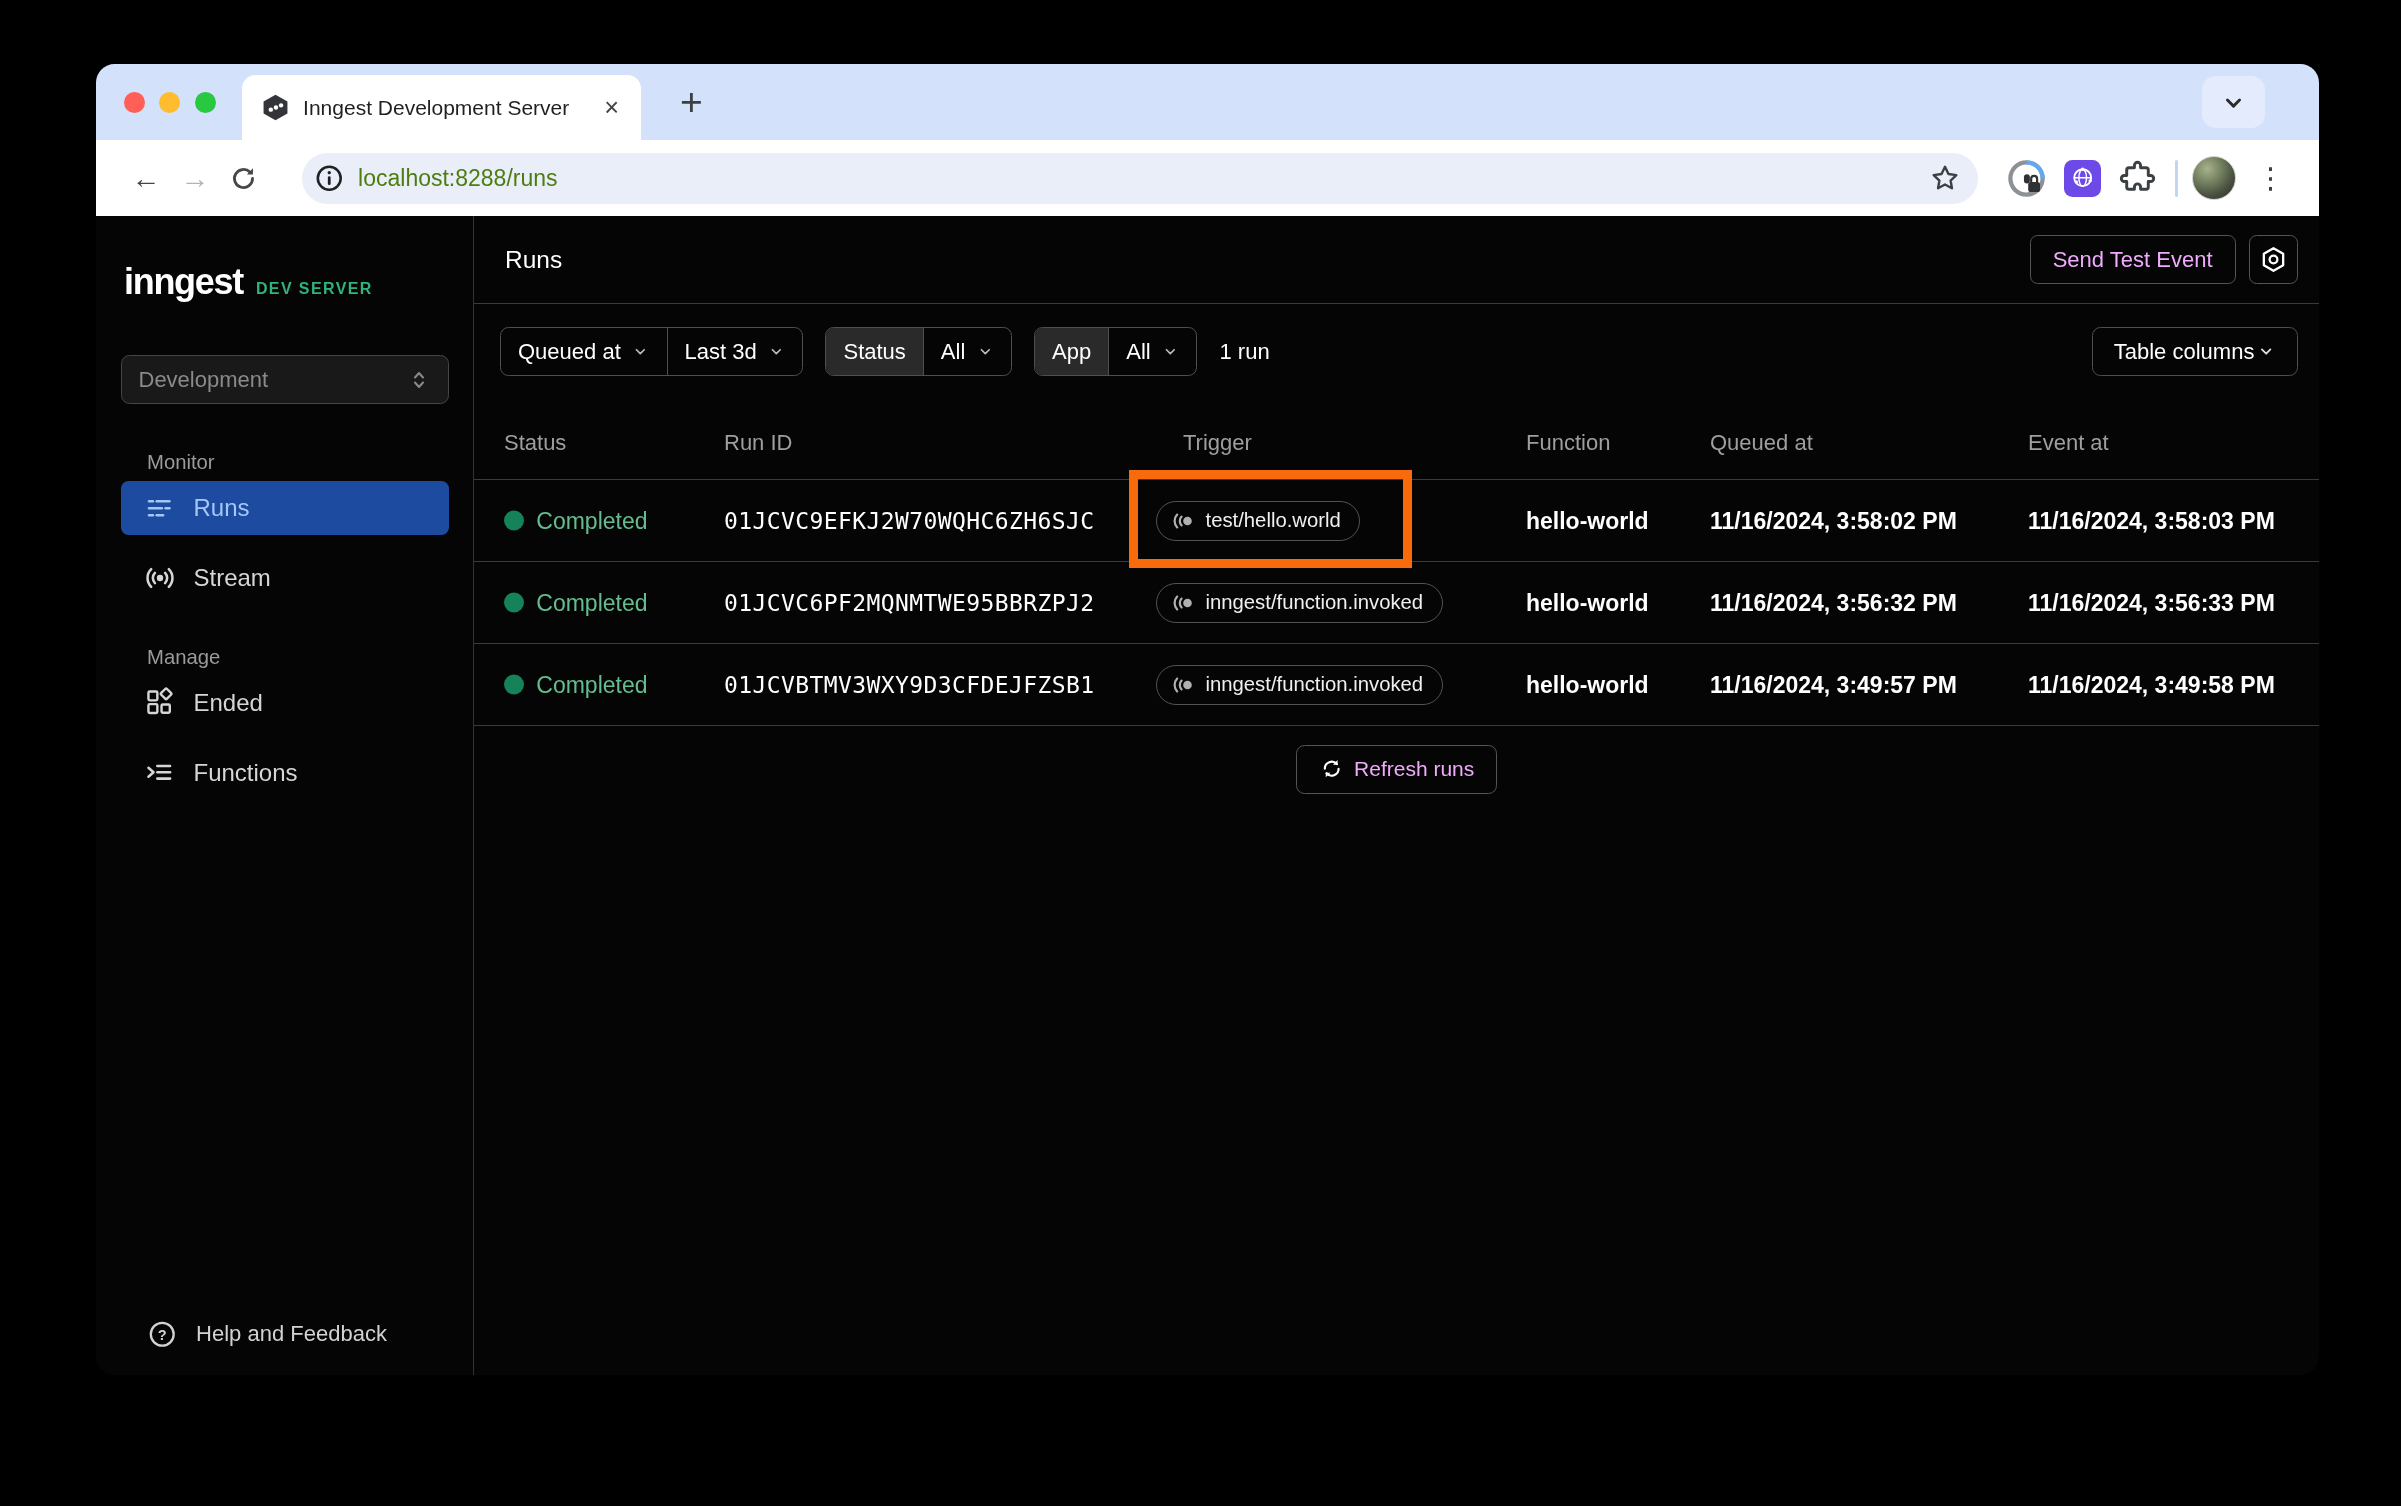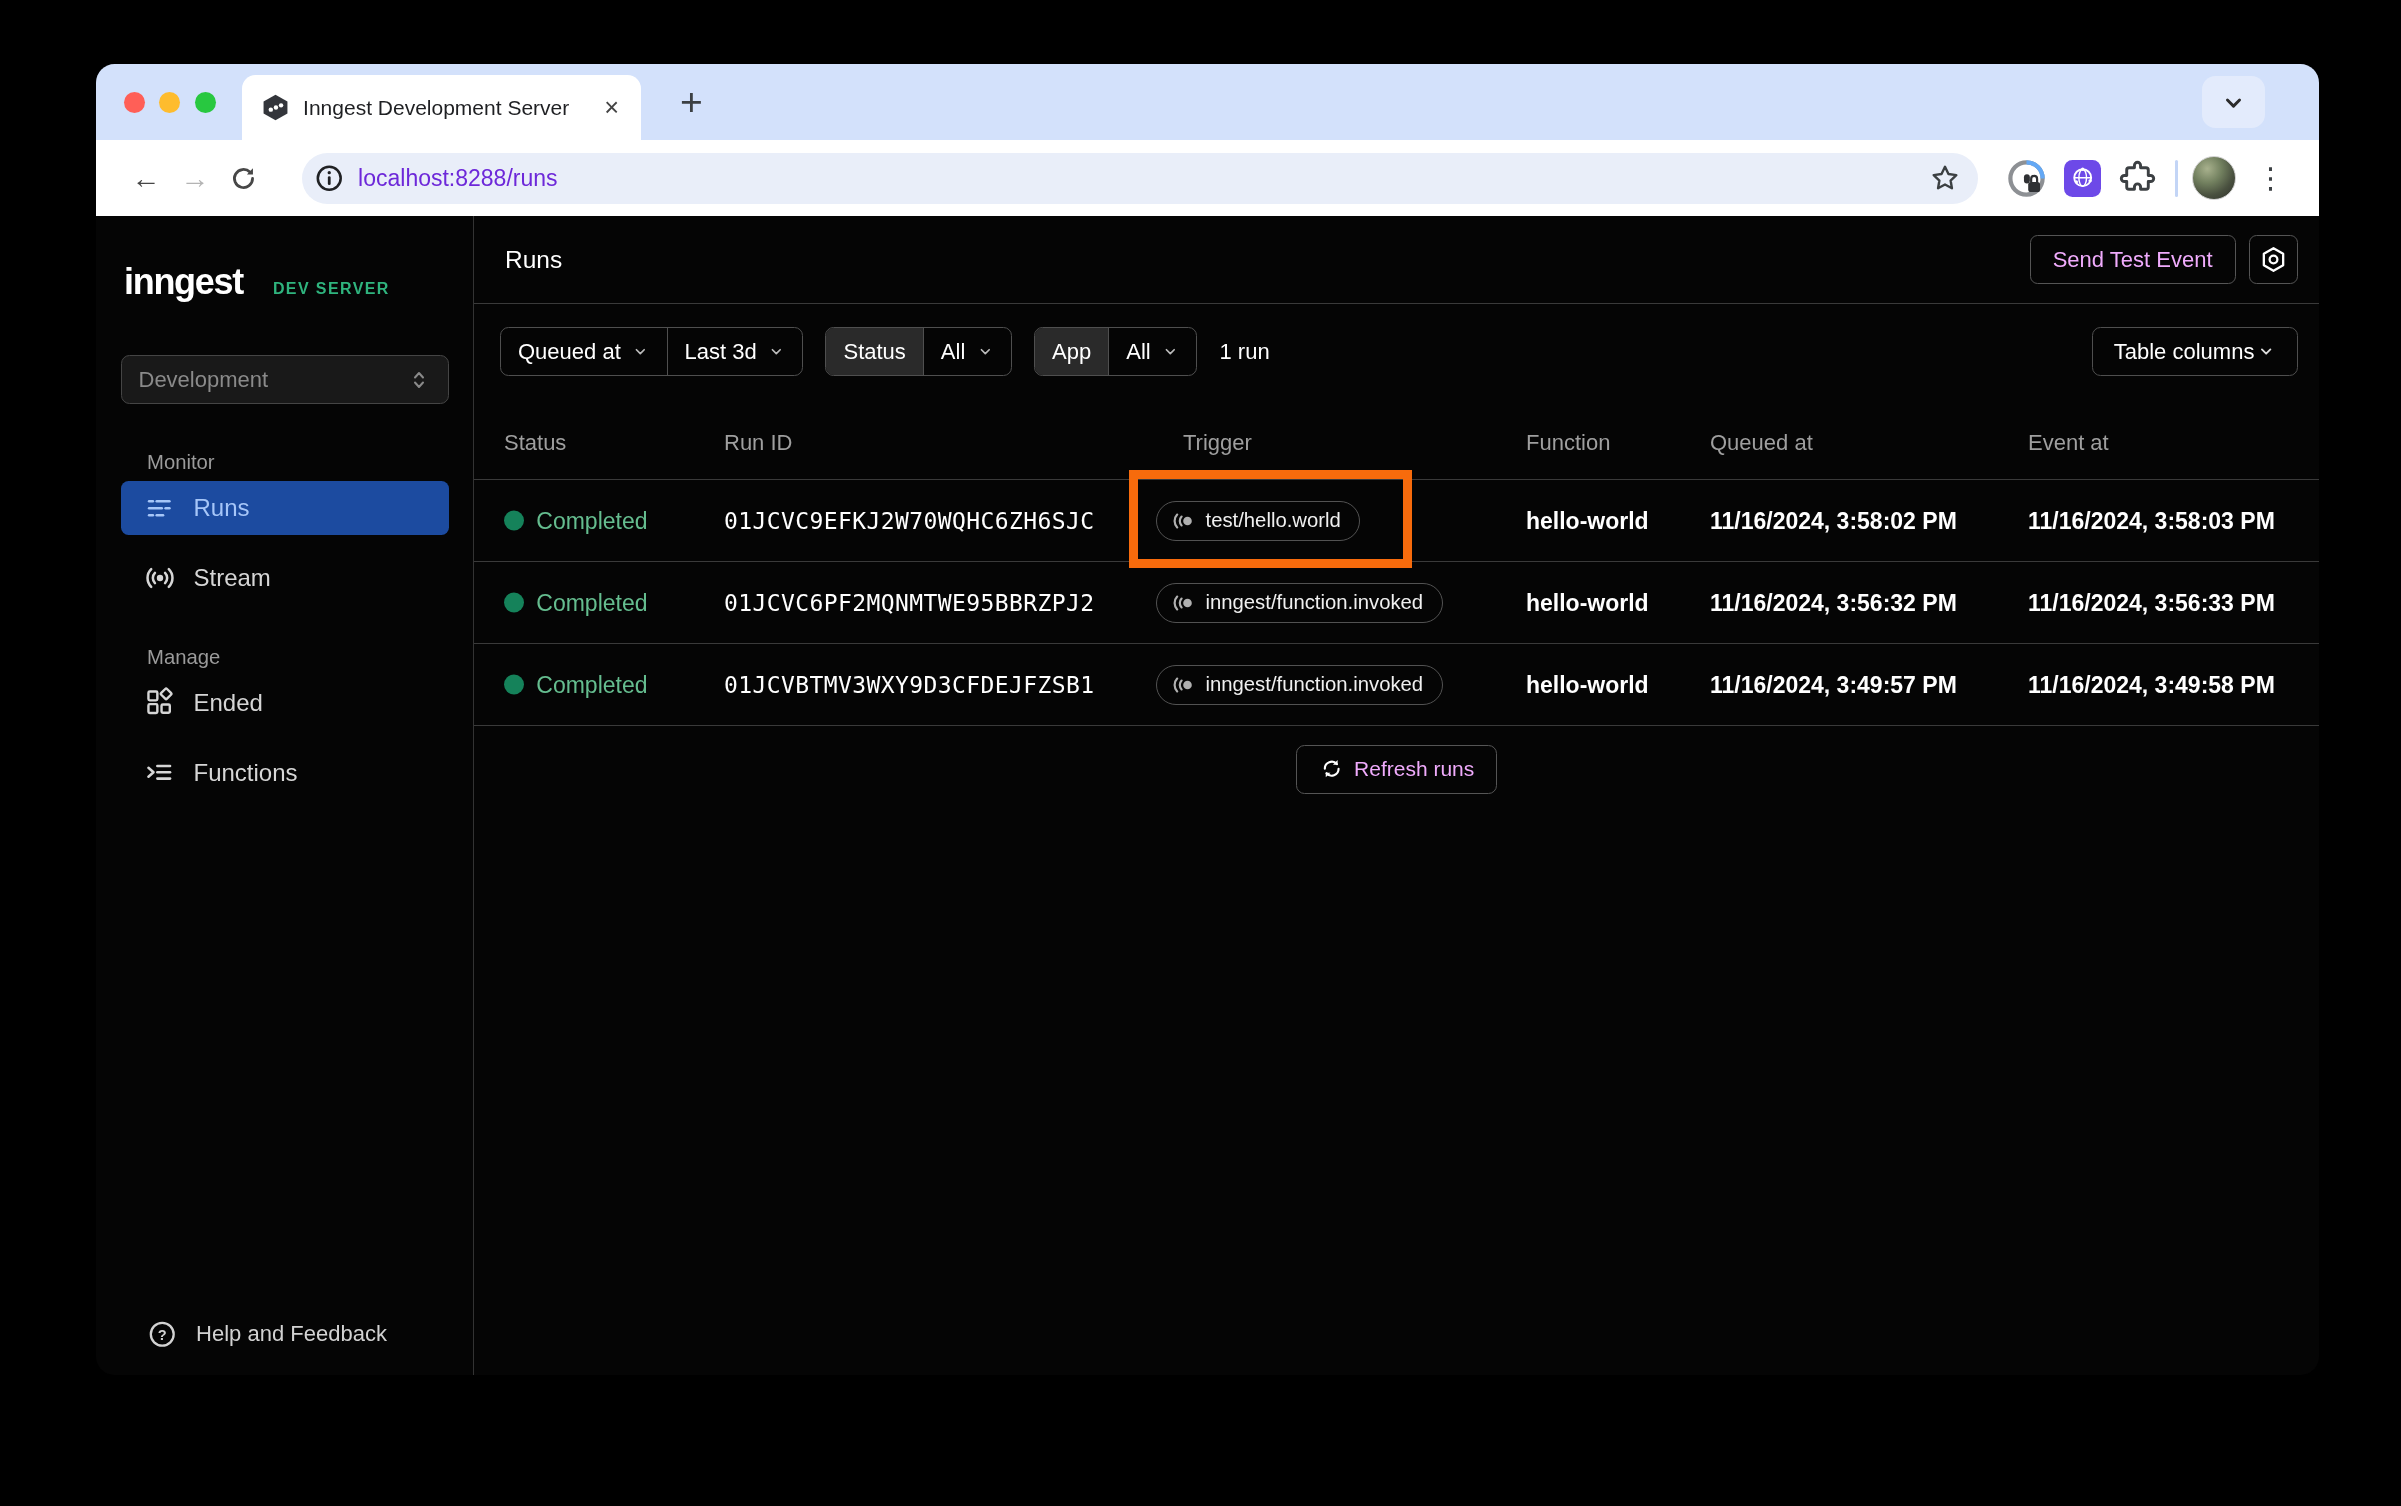--- a/index.html
+++ b/index.html
@@ -24,36 +24,36 @@
             font-size:39px; font-weight:300; color:#3c4043; }
   .tabsearch { position:absolute; right:54px; top:12px; width:63px; height:52px; background:#e3ebfc;
                border-radius:13.5px; display:grid; place-items:center; }
 
   .toolbar { height:76px; background:#fff; display:flex; align-items:center; padding:0 25.4px; flex:none; }
   .navbtn { width:49px; height:49px; display:grid; place-items:center; font-size:29px; color:#474747; }
   .navbtn.disabled { color:#b4b4b4; }
   .urlpill { flex:1; height:51px; background:#e9eef9; border-radius:25.4px; margin:0 17px 0 34px;
              display:flex; align-items:center; padding:0 12px 0 8.5px; }
   .siteinfo { width:37px; height:37px; display:grid; place-items:center; }
-  .url-text { font-size:23px; color:#6d28d9; margin-left:10.2px; flex:1; }
+  .url-text { font-size:23px; color:#4d7c0f; margin-left:10.2px; flex:1; }
   .pill-star { width:41px; height:41px; display:grid; place-items:center; }
   .ticon { width:47px; height:47px; display:grid; place-items:center; margin-left:8.5px; }
   .ext-purple { width:37px; height:37px; border-radius:8.5px; background:#6d49e8; display:grid; place-items:center; }
   .tooldivider { width:3.4px; height:37px; background:#c3d5f6; border-radius:1.7px; margin-left:13.5px; }
   .avatar { width:44px; height:44px; border-radius:50%; margin-left:13.5px;
             background:radial-gradient(circle at 34% 28%, #a8b18d 0%, #72805f 35%, #49503f 65%, #2d2f28 100%);
             border:0.8px solid #d0d0d0; }
   .kebab { font-size:29px; color:#3c4043; letter-spacing:0; margin-left:12px; padding:0 8.5px; }
 
   
   .content { flex:1; display:flex; min-height:0; background:#050505; }
 
   .sidebar { width:378px; flex:none; border-right:0.8px solid #333; position:relative; padding-top:45px;
              color:#d6d6d6; }
-  .logo-row { padding-left:28px; display:flex; align-items:baseline; gap:30px; }
+  .logo-row { padding-left:28px; display:flex; align-items:baseline; gap:13px; }
   .logo { font-size:36px; font-weight:800; letter-spacing:-1.3px; color:#fff; }
   .logo-badge { font-size:16px; font-weight:700; letter-spacing:1.4px; color:#2fb47e; }
   .env-select { margin:52px 24.5px 0 24.5px; height:49px; border:1.7px solid #454545; background:#191919;
                 border-radius:8.5px; display:flex; align-items:center; padding:0 17px; color:#8a8a8a;
                 font-size:22px; }
   .env-select .chevs { margin-left:auto; }
   .nav-label { margin:47px 0 6.8px 51px; font-size:20.3px; color:#9b9b9b; }
   .nav-label.second { margin-top:41px; }
   .nav-item { margin:0 24.5px; height:54px; border-radius:7.6px; display:flex; align-items:center;
               gap:18px; padding-left:23px; font-size:24px; color:#d6d6d6; }

